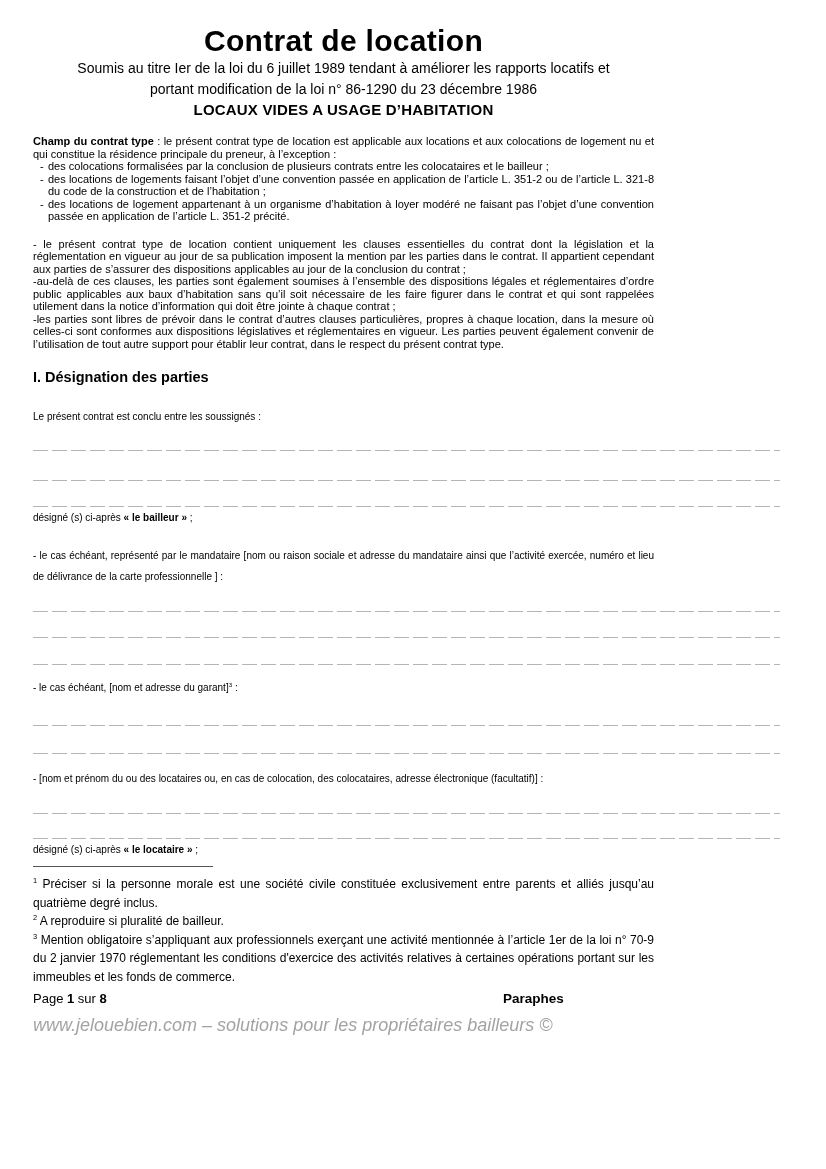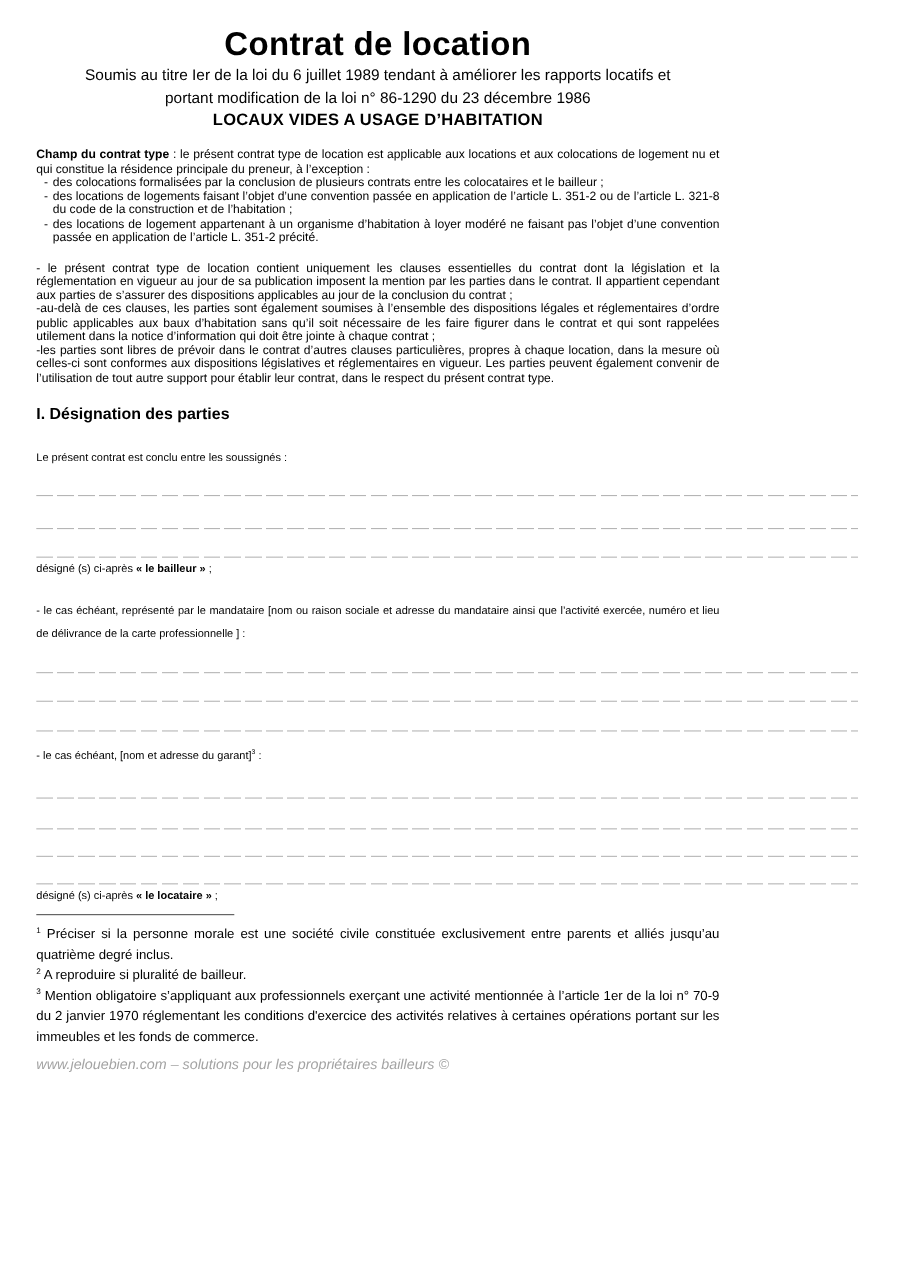--- a/index.html
+++ b/index.html
@@ -37,21 +37,21 @@
   .mt17{margin-top:17px}.mt24{margin-top:24px}.mt26{margin-top:26px}.mt12{margin-top:12px}
   .mt27{margin-top:27px}.mt13{margin-top:13px}.mt14{margin-top:14px}.mt21{margin-top:21px}
 
   .fn-sep { width:180px; border:none; border-top:1px solid #555; margin:6px 0 0 0; }
   .footnotes { margin-top:8px; font-size:12px; line-height:18.5px; text-align:justify; }
   .footnotes p { margin:0; }
 
   .footer-row { position:relative; margin-top:5px; font-size:13px; line-height:15px; }
   .paraphes { position:absolute; left:470px; top:0; font-weight:bold; font-size:13.5px; }
   .bold { font-weight:bold; }
-  .website { margin-top:9px; font-size:13px; font-style:italic; color:#a3a3a3; }
+  .website { margin-top:9px; font-size:18px; font-style:italic; color:#a3a3a3; }
 </style>
 </head>
 <body>
 
 <div class="page">
 
   <h1 class="doc-title">Contrat de location</h1>
   <p class="sub">Soumis au titre Ier de la loi du 6 juillet 1989 tendant à améliorer les rapports locatifs et</p>
   <p class="sub">portant modification de la loi n° 86-1290 du 23 décembre 1986</p>
   <p class="sub-caps">LOCAUX VIDES A USAGE D’HABITATION</p>
@@ -93,30 +93,35 @@
 
   <div class="fill-line mt24"></div>
   <div class="fill-line mt25"></div>
   <div class="fill-line mt26"></div>
 
   <p class="body-p mt12"><span>- le cas échéant, [nom et adresse du garant]</span><sup>3</sup><span> :</span></p>
 
   <div class="fill-line mt27"></div>
   <div class="fill-line mt27"></div>
 
+  <p class="body-p mt14">- [nom et prénom du ou des locataires ou, en cas de colocation, des colocataires, adresse électronique (facultatif)] :</p>
 
   <div class="fill-line mt24"></div>
   <div class="fill-line mt24"></div>
 
   <p class="body-p mt10"><span>désigné (s) ci-après </span><b>« le locataire »</b><span> ;</span></p>
 
   <hr class="fn-sep">
 
   <div class="footnotes">
     <p><sup>1</sup><span> Préciser si la personne morale est une société civile constituée exclusivement entre parents et alliés jusqu’au quatrième degré inclus.</span></p>
     <p><sup>2</sup><span> A reproduire si pluralité de bailleur.</span></p>
     <p><sup>3</sup><span> Mention obligatoire s’appliquant aux professionnels exerçant une activité mentionnée à l’article 1er de la loi n° 70-9 du 2 janvier 1970 réglementant les conditions d'exercice des activités relatives à certaines opérations portant sur les immeubles et les fonds de commerce.</span></p>
   </div>
 
+  <div class="footer-row">
+    <span><span>Page </span><span class="bold">1</span><span> sur </span><span class="bold">8</span></span>
+    <span class="paraphes">Paraphes</span>
+  </div>
 
   <div class="website">www.jelouebien.com – solutions pour les propriétaires bailleurs ©</div>
 
 </div>
 
 </body></html>

